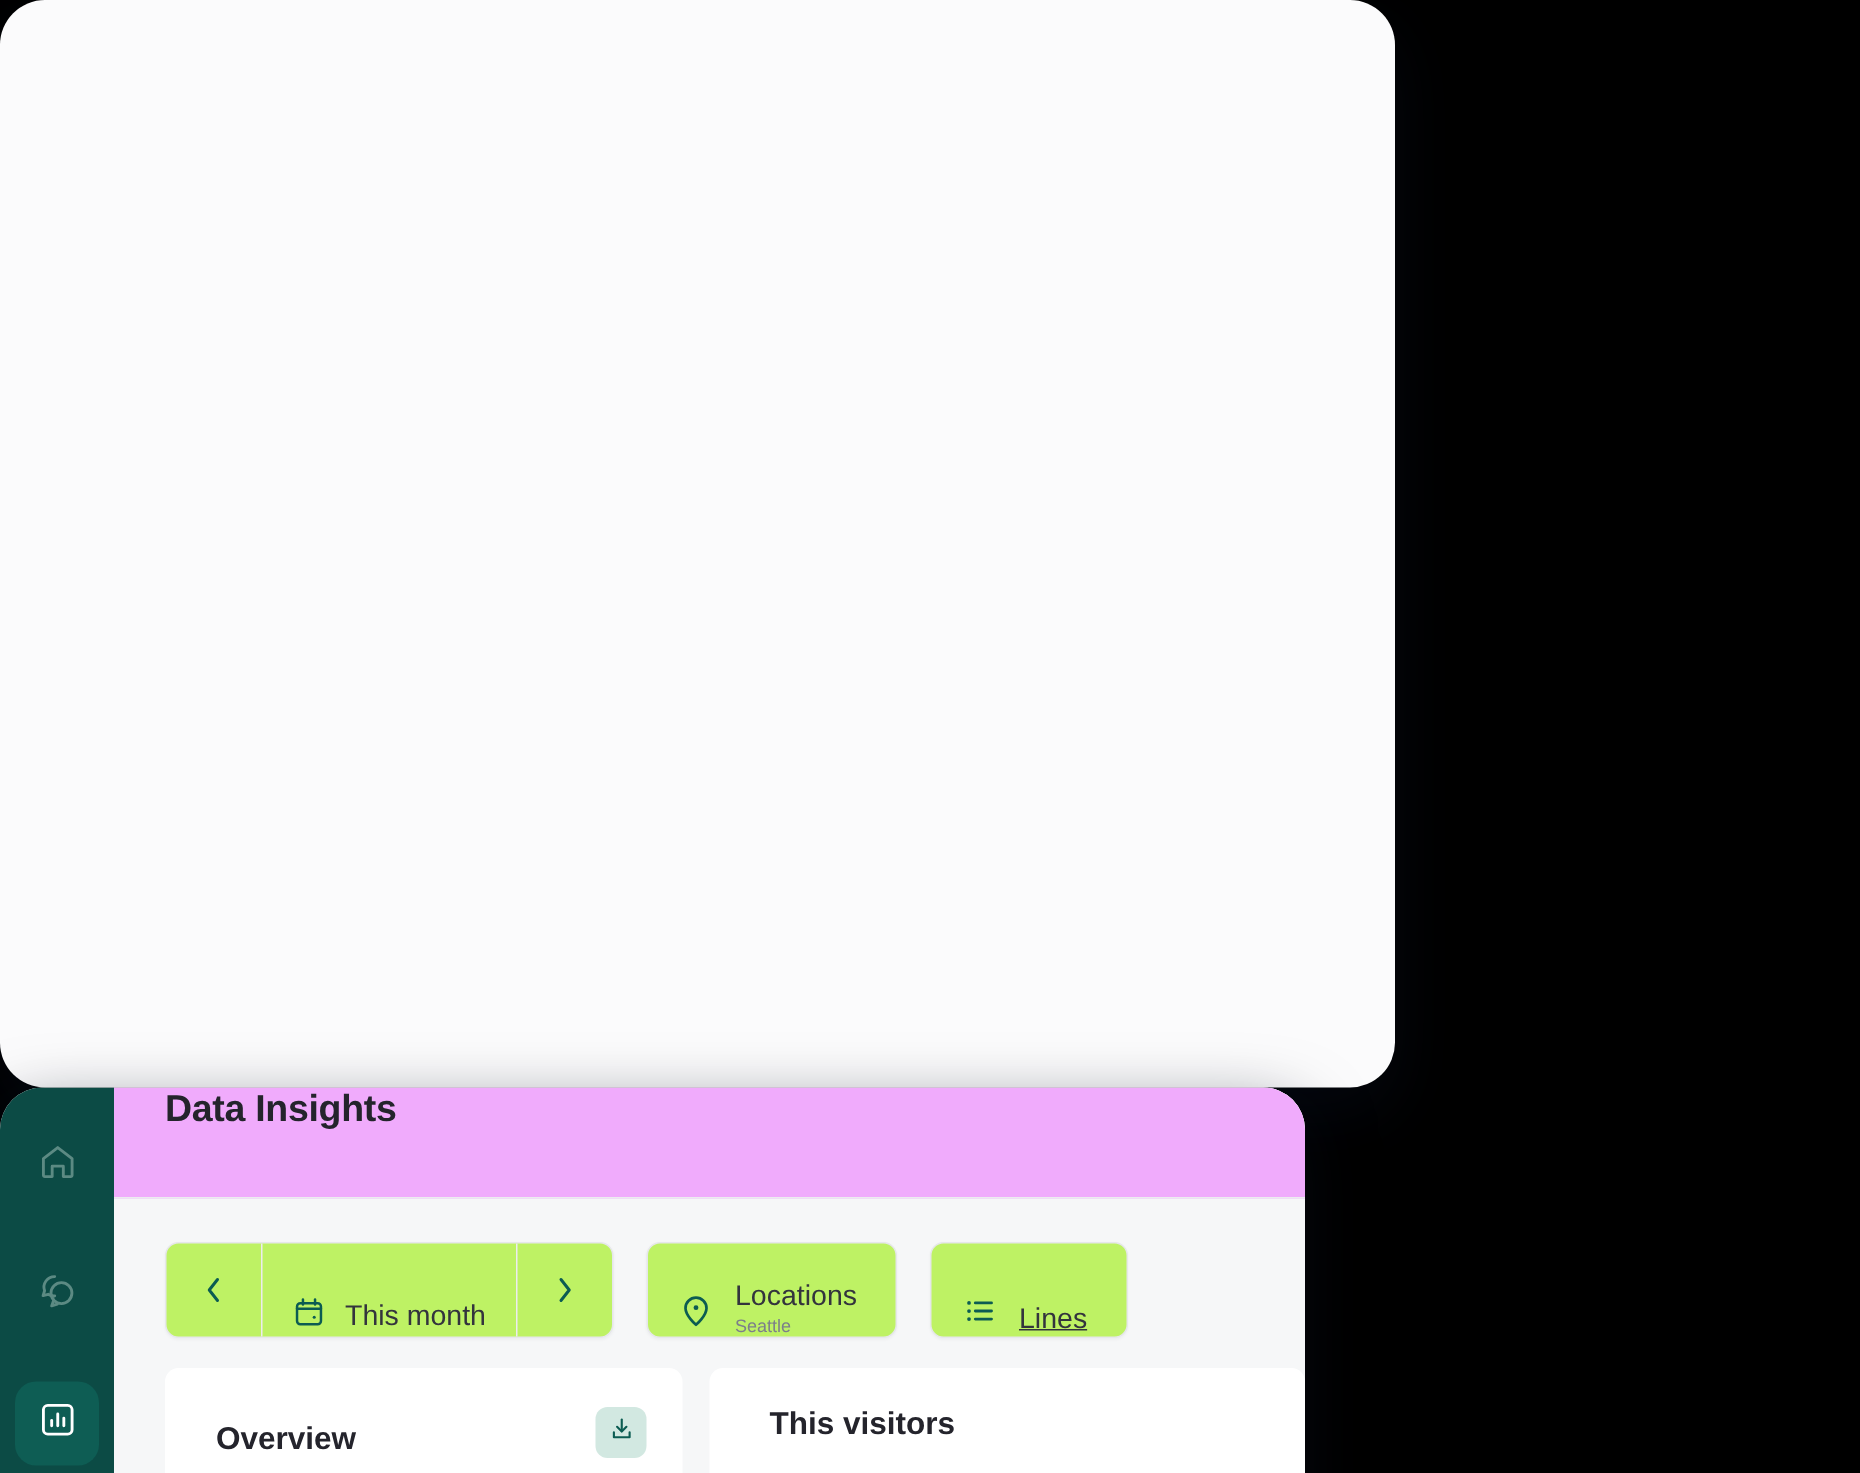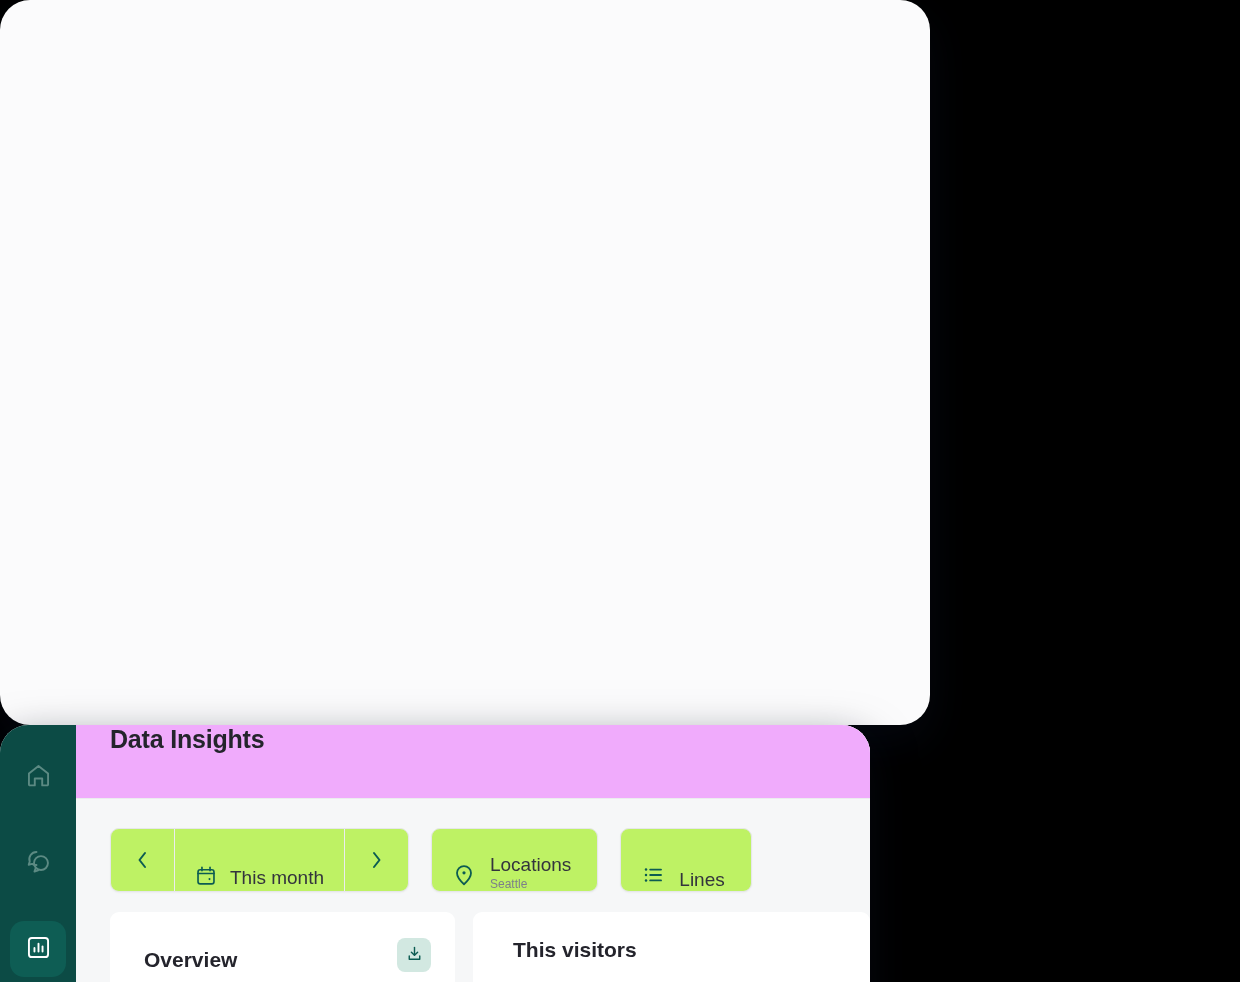--- a/index.html
+++ b/index.html
@@ -66,21 +66,21 @@
   .arrow-btn.right { border-left: 1px solid #ececef; }
   .date-mid { display: flex; align-items: center; gap: 13px; padding: 0 20px; }
   .date-mid .lbl { font-size: 19px; color: #33343d; }
 
   .loc-ctrl { padding: 0 26px 0 20px; gap: 14px; }
   .loc-text { display: flex; flex-direction: column; gap: 1px; }
   .loc-title { font-size: 19px; color: #33343d; line-height: 1.12; margin-top: 36px; }
   .loc-sub { font-size: 12px; color: #7c7f8a; line-height: 1.2; }
 
   .lines-ctrl { padding: 0 26px 0 20px; gap: 14px; }
-  .lines-lbl { font-size: 19px; color: #33343d; }
+  .lines-lbl { font-size: 19px; color: #33343d; text-decoration: underline; }
 
   
   #content-row { display: flex; gap: 18px; padding: 20px 0 0 34px; flex: 1; min-height: 0; }
 
   .panel { background: #fff; border-radius: 9px 9px 0 0; }
   #overview-panel { width: 345px; flex: 0 0 345px; padding: 26px 24px 0 34px; }
   #bars-panel { flex: 1; padding: 26px 0 0 40px; min-width: 0; }
 
   .panel-head { display: flex; align-items: flex-end; justify-content: space-between; }
   .panel-title { font-size: 21px; font-weight: bold; color: #24242c; }

